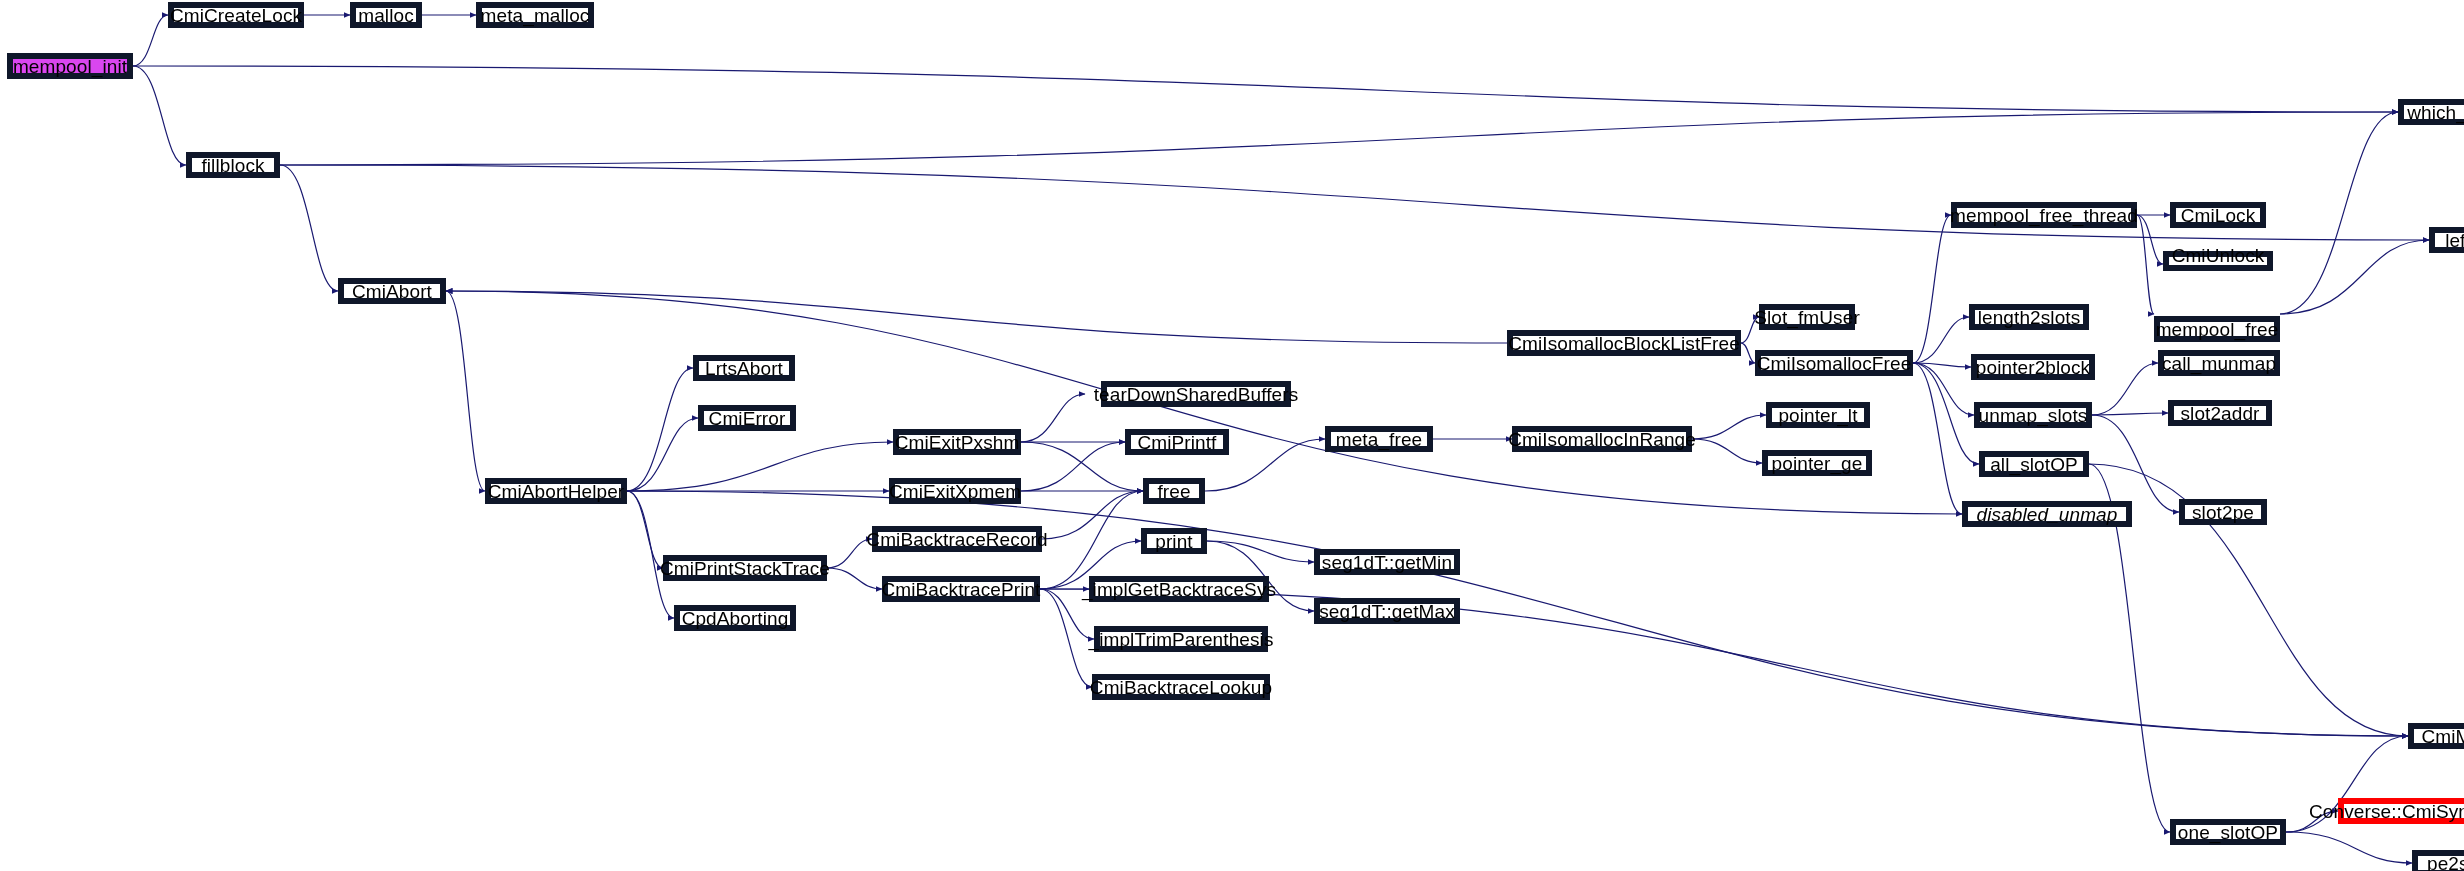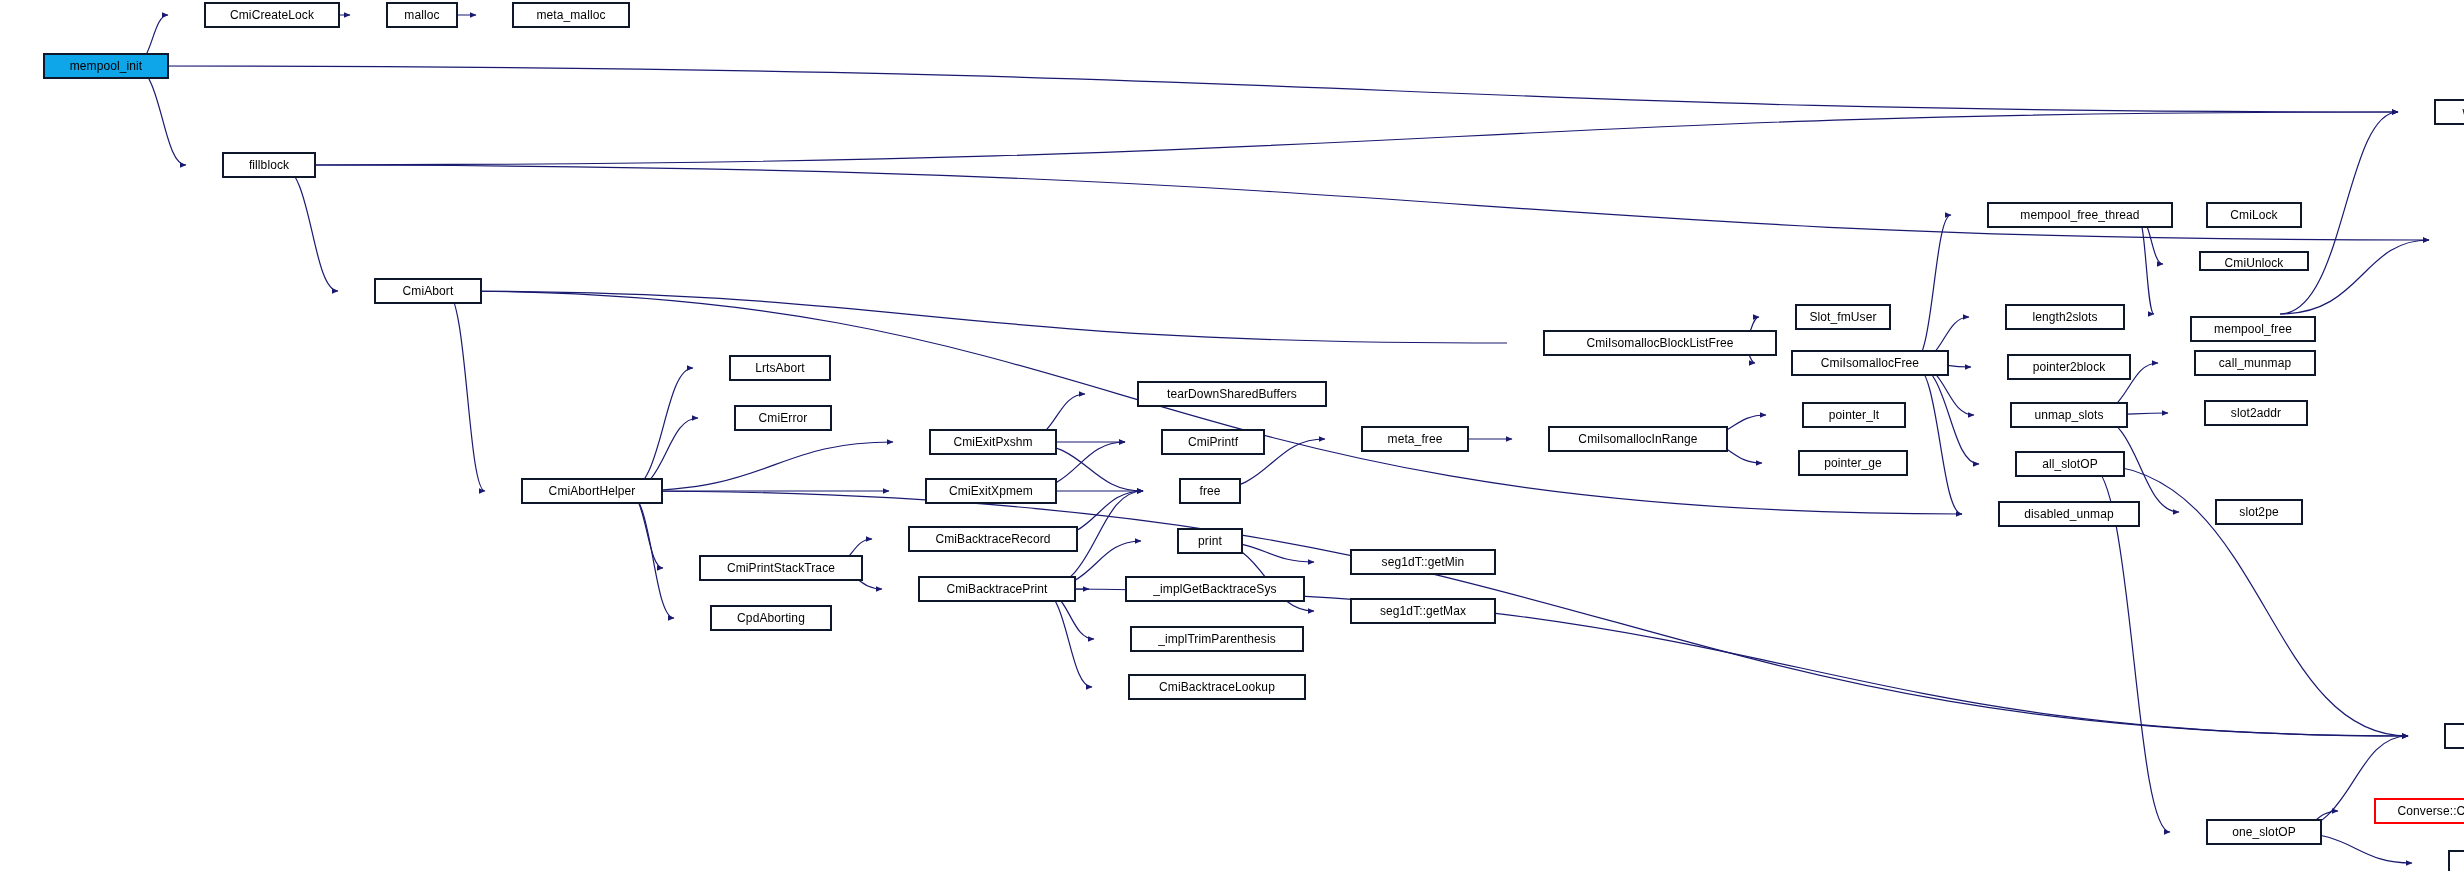--- a/index.html
+++ b/index.html
@@ -19,34 +19,33 @@
     position: absolute;
     left: 0;
     top: 0;
     width: 2464px;
     height: 871px;
     pointer-events: none;
   }
   .node {
     position: absolute;
     box-sizing: border-box;
-    border: 2px solid #0f172a;
+    border: 6px solid #0f172a;
     background: #ffffff;
     color: #000000;
-    font-size: 12px;
+    font-size: 19px;
     line-height: 1;
     display: flex;
     align-items: center;
     justify-content: center;
     white-space: nowrap;
     letter-spacing: 0.1px;
-    margin-left: 36px;
   }
   .node.root {
-    background: #0ea5e9;
+    background: #d946ef;
     text-align: center;
   }
   .node.highlight {
     border-color: #ff0000;
   }
 </style>
 </head>
 <body>
 
 <div id="graph-root">
@@ -176,21 +175,21 @@
     </div>
     <div class="node" style="left: 2168px; top: 400px; width: 104px; height: 26px;">
       <span>slot2addr</span>
     </div>
     <div class="node" style="left: 1979px; top: 451px; width: 110px; height: 26px;">
       <span>all_slotOP</span>
     </div>
     <div class="node" style="left: 2179px; top: 499px; width: 88px; height: 26px;">
       <span>slot2pe</span>
     </div>
-    <div class="node" style="left: 1962px; top: 501px; width: 142px; height: 26px;">
+    <div class="node" style="left: 1962px; top: 501px; width: 170px; height: 26px; font-style: italic;">
       <span>disabled_unmap</span>
     </div>
     <div class="node" style="left: 1766px; top: 402px; width: 104px; height: 26px;">
       <span>pointer_lt</span>
     </div>
     <div class="node" style="left: 1762px; top: 450px; width: 110px; height: 26px;">
       <span>pointer_ge</span>
     </div>
     <div class="node" style="left: 1325px; top: 426px; width: 108px; height: 26px;">
       <span>meta_free</span>

